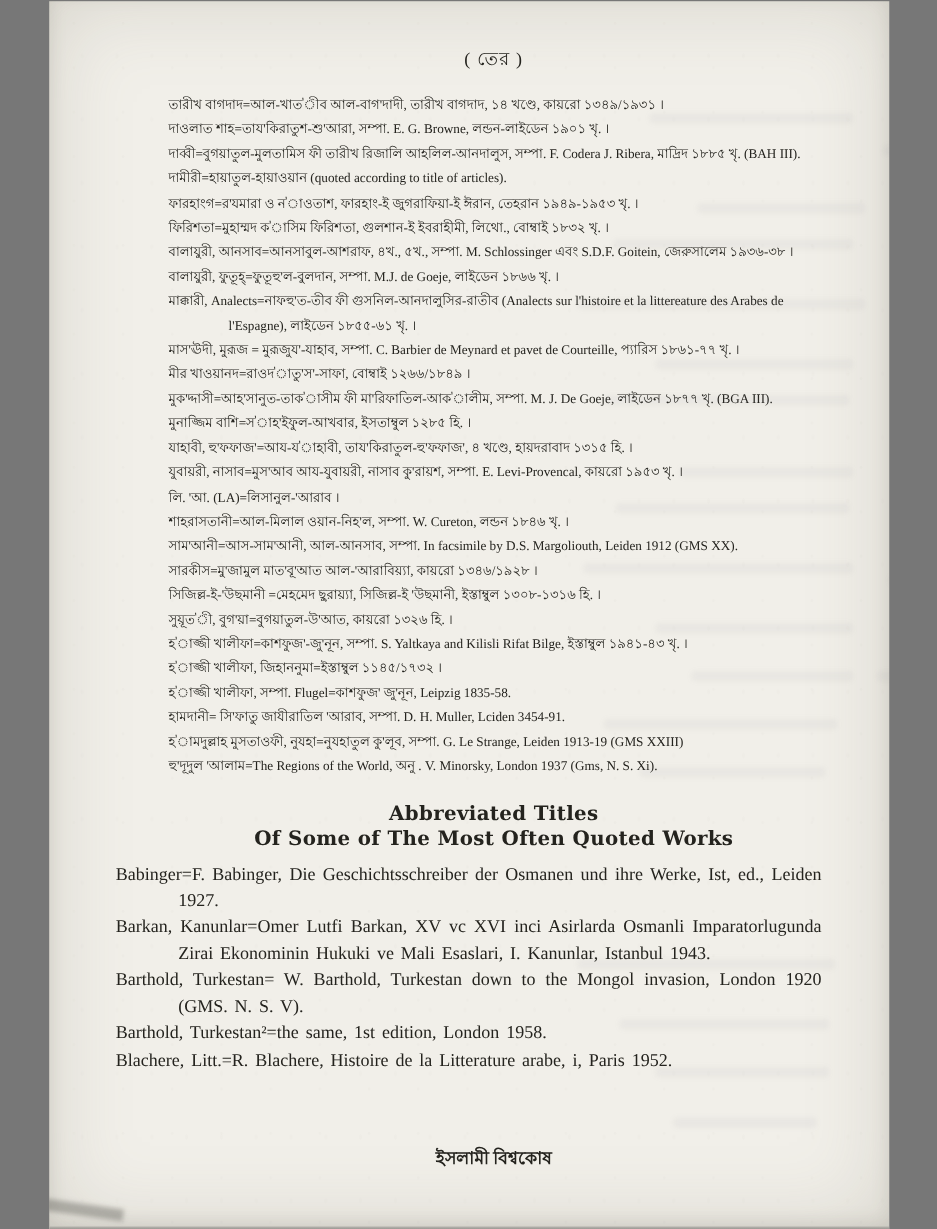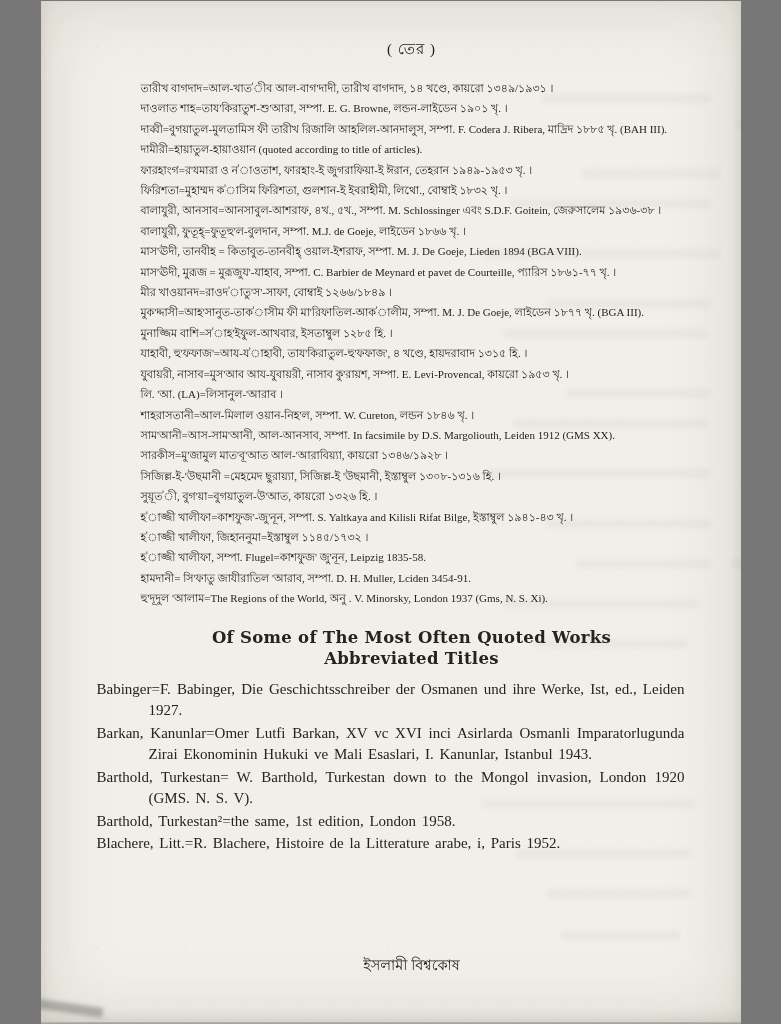--- a/index.html
+++ b/index.html
@@ -65,20 +65,21 @@
   .abbr-entry{
     padding-left:52px;
     text-indent:-52px;
     margin-bottom:1px;
   }
   .footer{
     position:absolute;
     left:100px;right:58px;top:953px;
     text-align:center;
     font-size:14.5px;
+    font-weight:bold;
   }
   .logo{
     position:absolute;
     left:712px;top:972px;
     width:52px;height:46px;
   }
   
   .ghost-layer{position:absolute;inset:0;pointer-events:none;}
   .ghost{
     position:absolute;
@@ -130,43 +131,44 @@
 
   <div class="bib-list" id="bib-list">
       <div class="bib-entry">তারীখ বাগদাদ=আল-খাত'ীব আল-বাগ'দাদী, তারীখ বাগদাদ, ১৪ খণ্ডে, কায়রো ১৩৪৯/১৯৩১ ।</div>
       <div class="bib-entry">দাওলাত শাহ=তায'কিরাতুশ-শু'আরা, সম্পা. E. G. Browne, লন্ডন-লাইডেন ১৯০১ খৃ. ।</div>
       <div class="bib-entry">দাব্বী=বুগয়াতুল-মুলতামিস ফী তারীখ রিজালি আহলিল-আনদালুস, সম্পা. F. Codera J. Ribera, মাদ্রিদ ১৮৮৫ খৃ. (BAH III).</div>
       <div class="bib-entry">দামীরী=হায়াতুল-হায়াওয়ান (quoted according to title of articles).</div>
       <div class="bib-entry">ফারহাংগ=র'যমারা ও ন'াওতাশ, ফারহাং-ই জুগরাফিয়া-ই ঈরান, তেহরান ১৯৪৯-১৯৫৩ খৃ. ।</div>
       <div class="bib-entry">ফিরিশতা=মুহাম্মদ ক'াসিম ফিরিশতা, গুলশান-ই ইবরাহীমী, লিথো., বোম্বাই ১৮৩২ খৃ. ।</div>
       <div class="bib-entry">বালাযুরী, আনসাব=আনসাবুল-আশরাফ, ৪খ., ৫খ., সম্পা. M. Schlossinger এবং S.D.F. Goitein, জেরুসালেম ১৯৩৬-৩৮ ।</div>
       <div class="bib-entry">বালাযুরী, ফুতূহ্=ফুতূহু'ল-বুলদান, সম্পা. M.J. de Goeje, লাইডেন ১৮৬৬ খৃ. ।</div>
-      <div class="bib-entry">মাস'ঊদী, তানবীহ = কিতাবুত-তানবীহ্ ওয়াল-ইশরাফ, সম্পা. M. J. De Goeje, Lieden 1894 (BGA VIII).</div>
+      <div class="bib-entry">মাক্কারী, Analects=নাফহু'ত-তীব ফী গুসনিল-আনদালুসির-রাতীব (Analects sur l'histoire et la littereature des Arabes de l'Espagne), লাইডেন ১৮৫৫-৬১ খৃ. ।</div>
       <div class="bib-entry">মাস'ঊদী, মুরূজ = মুরূজুয'-যাহাব, সম্পা. C. Barbier de Meynard et pavet de Courteille, প্যারিস ১৮৬১-৭৭ খৃ. ।</div>
       <div class="bib-entry">মীর খাওয়ানদ=রাওদ'াতু'স'-সাফা, বোম্বাই ১২৬৬/১৮৪৯ ।</div>
       <div class="bib-entry">মুক'দ্দাসী=আহ'সানুত-তাক'াসীম ফী মা'রিফাতিল-আক'ালীম, সম্পা. M. J. De Goeje, লাইডেন ১৮৭৭ খৃ. (BGA III).</div>
       <div class="bib-entry">মুনাজ্জিম বাশি=স'াহ'ইফুল-আখবার, ইসতাম্বুল ১২৮৫ হি. ।</div>
       <div class="bib-entry">যাহাবী, হু'ফফাজ'=আয-য'াহাবী, তায'কিরাতুল-হু'ফফাজ', ৪ খণ্ডে, হায়দরাবাদ ১৩১৫ হি. ।</div>
       <div class="bib-entry">যুবায়রী, নাসাব=মুস'আব আয-যুবায়রী, নাসাব কু'রায়শ, সম্পা. E. Levi-Provencal, কায়রো ১৯৫৩ খৃ. ।</div>
       <div class="bib-entry">লি. 'আ. (LA)=লিসানুল-'আরাব ।</div>
       <div class="bib-entry">শাহরাসতানী=আল-মিলাল ওয়ান-নিহ'ল, সম্পা. W. Cureton, লন্ডন ১৮৪৬ খৃ. ।</div>
       <div class="bib-entry">সাম'আনী=আস-সাম'আনী, আল-আনসাব, সম্পা. In facsimile by D.S. Margoliouth, Leiden 1912 (GMS XX).</div>
       <div class="bib-entry">সারকীস=মু'জামুল মাত'বূ'আত আল-'আরাবিয়্যা, কায়রো ১৩৪৬/১৯২৮ ।</div>
       <div class="bib-entry">সিজিল্ল-ই-'উছমানী =মেহমেদ ছুরায়্যা, সিজিল্ল-ই 'উছমানী, ইস্তাম্বুল ১৩০৮-১৩১৬ হি. ।</div>
       <div class="bib-entry">সুয়ূত'ী, বুগ'য়া=বুগয়াতুল-উ'আত, কায়রো ১৩২৬ হি. ।</div>
       <div class="bib-entry">হ'াজ্জী খালীফা=কাশফুজ'-জু'নূন, সম্পা. S. Yaltkaya and Kilisli Rifat Bilge, ইস্তাম্বুল ১৯৪১-৪৩ খৃ. ।</div>
       <div class="bib-entry">হ'াজ্জী খালীফা, জিহাননুমা=ইস্তাম্বুল ১১৪৫/১৭৩২ ।</div>
       <div class="bib-entry">হ'াজ্জী খালীফা, সম্পা. Flugel=কাশফুজ' জু'নূন, Leipzig 1835-58.</div>
       <div class="bib-entry">হামদানী= সি'ফাতু জাযীরাতিল 'আরাব, সম্পা. D. H. Muller, Lciden 3454-91.</div>
+      <div class="bib-entry">হ'ামদুল্লাহ মুসতাওফী, নুযহা=নুযহাতুল কু'লূব, সম্পা. G. Le Strange, Leiden 1913-19 (GMS XXIII)</div>
       <div class="bib-entry">হু'দূদুল 'আলাম=The Regions of the World, অনু . V. Minorsky, London 1937 (Gms, N. S. Xi).</div>
     </div>
 
   <div class="section-heading">
+    <div>Abbreviated Titles</div>
     <div>Of Some of The Most Often Quoted Works</div>
-    <div>Abbreviated Titles</div>
   </div>
 
   <div class="abbr-list" id="abbr-list">
       <div class="abbr-entry">Babinger=F. Babinger, Die Geschichtsschreiber der Osmanen und ihre Werke, Ist, ed., Leiden 1927.</div>
       <div class="abbr-entry">Barkan, Kanunlar=Omer Lutfi Barkan, XV vc XVI inci Asirlarda Osmanli Imparatorlugunda Zirai Ekonominin Hukuki ve Mali Esaslari, I. Kanunlar, Istanbul 1943.</div>
       <div class="abbr-entry">Barthold, Turkestan= W. Barthold, Turkestan down to the Mongol invasion, London 1920 (GMS. N. S. V).</div>
       <div class="abbr-entry">Barthold, Turkestan²=the same, 1st edition, London 1958.</div>
       <div class="abbr-entry">Blachere, Litt.=R. Blachere, Histoire de la Litterature arabe, i, Paris 1952.</div>
     </div>
 

